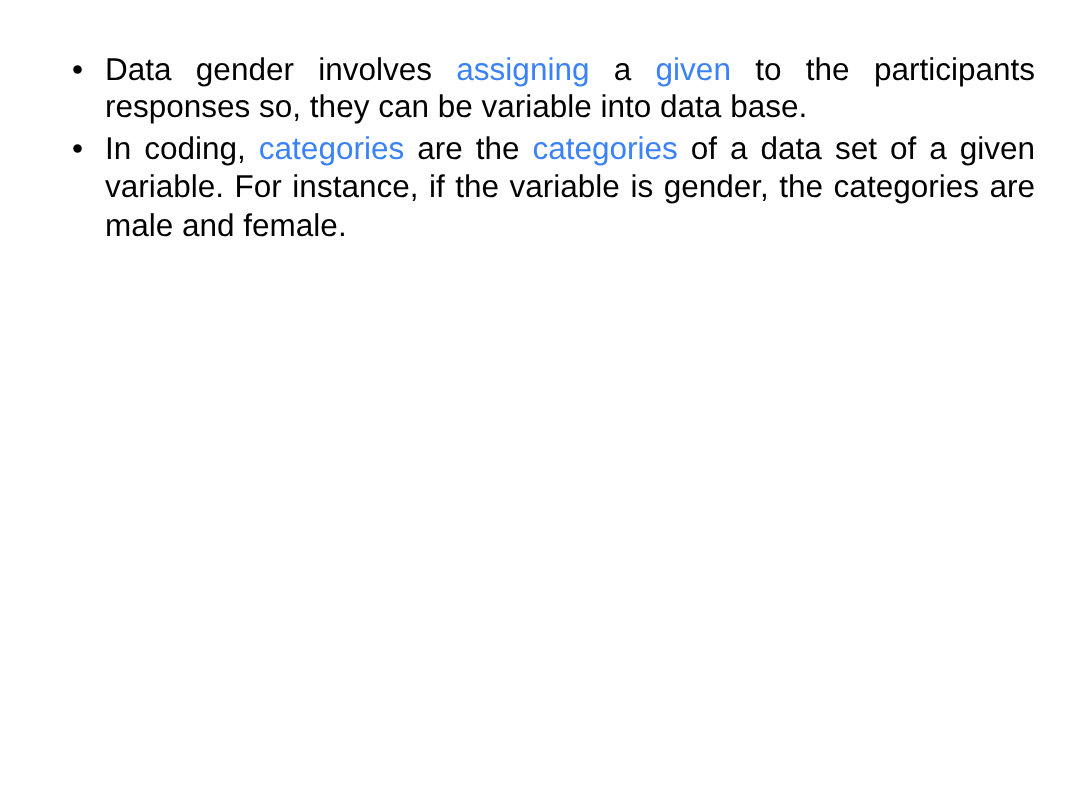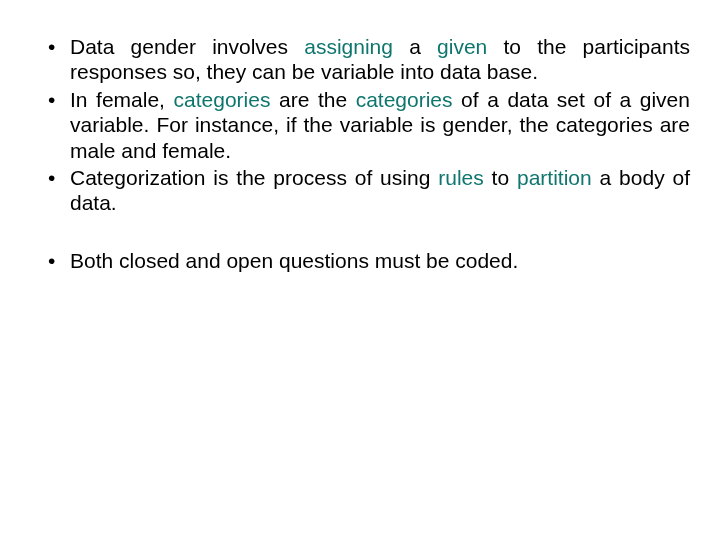--- a/index.html
+++ b/index.html
@@ -41,41 +41,33 @@
     content: "•";
     position: absolute;
     left: 6px;
     top: 0;
     font-size: 21px;
     color: #000;
   }
   .gap {
     height: 30px;
   }
-  .red { color: #0f766e; }
+  .red { color: #3b82f6; }
 </style>
 </head>
 <body>
 
 <div class="slide">
 
 
   <ul class="bullets">
     <li>
       <span>Data gender involves </span><span class="red">assigning</span><span> a </span><span class="red">given</span><span> to the participants responses so, they can be variable into data base.</span>
     </li>
     <li>
-      <span>In female, </span><span class="red">categories</span><span> are the </span><span class="red">categories</span><span> of a data set of a given variable. For instance, if the variable is gender, the categories are male and female.</span>
-    </li>
-    <li>
-      <span>Categorization is the process of using </span><span class="red">rules</span><span> to </span><span class="red">partition</span><span> a body of data.</span>
+      <span>In coding, </span><span class="red">categories</span><span> are the </span><span class="red">categories</span><span> of a data set of a given variable. For instance, if the variable is gender, the categories are male and female.</span>
     </li>
   </ul>
 
   <div class="gap"></div>
 
-  <ul class="bullets">
-    <li>
-      <span>Both closed and open questions must be coded.</span>
-    </li>
-  </ul>
 
 </div>
 
 </body></html>

